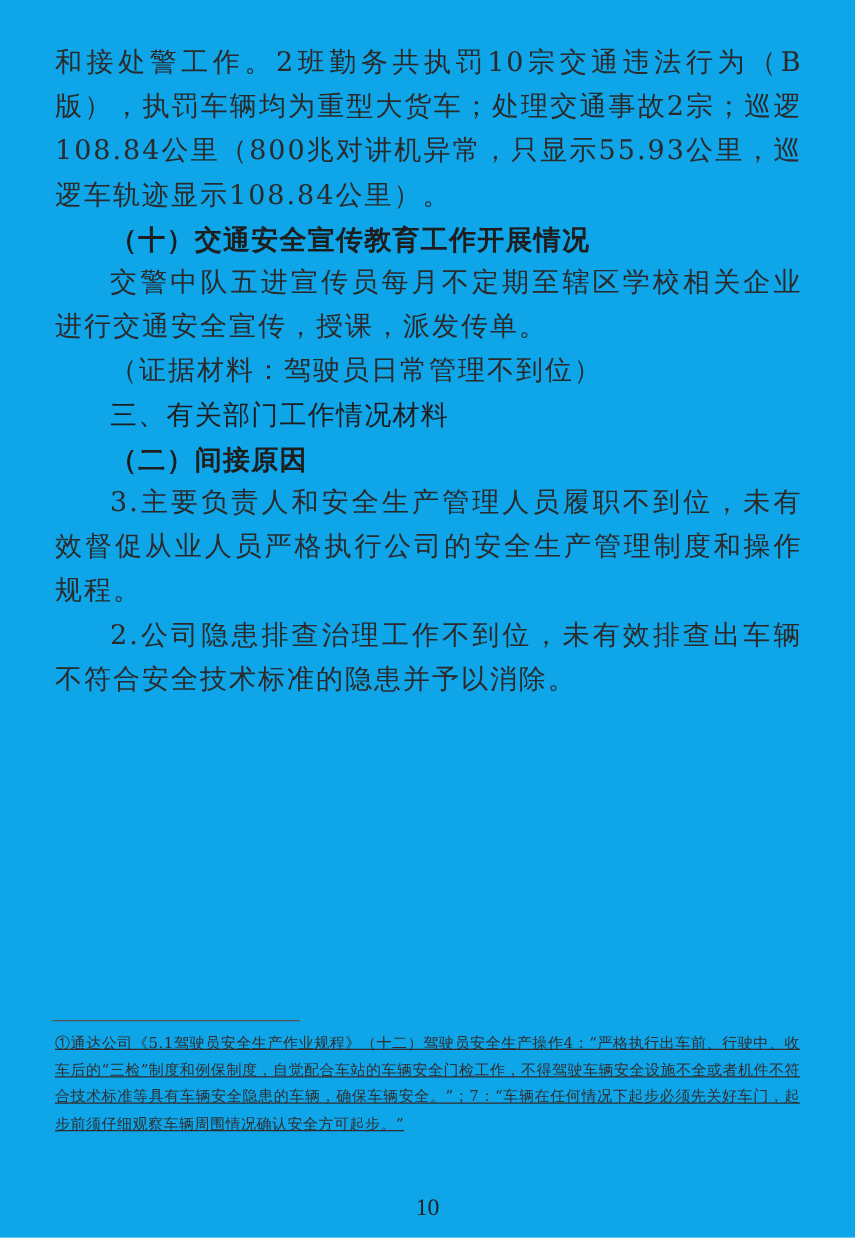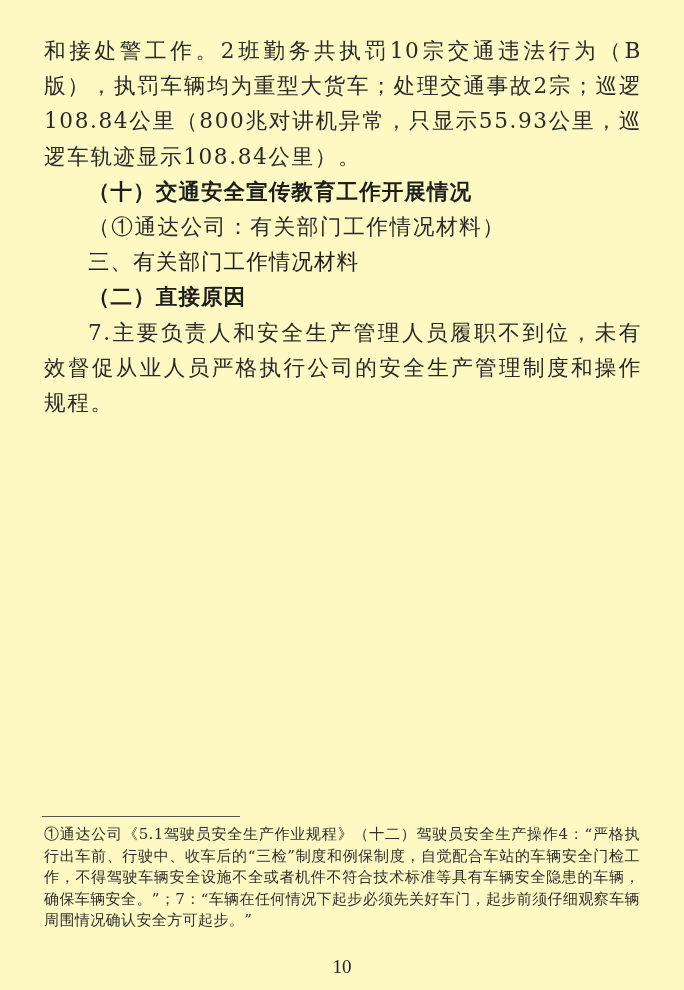--- a/index.html
+++ b/index.html
@@ -13,21 +13,21 @@
       position: relative;
       overflow: hidden;
       font-family: "DejaVu Serif", "Liberation Serif", serif;
       color: #2a2a2a;
     }
     .page {
       position: absolute;
       left: 0; top: 0;
       width: 684px;
       height: 990px;
-      background: #fef9c3;
+      background: #0ea5e9;
     }
     .body-text {
       position: absolute;
       left: 44px;
       top: 33px;
       width: 598px;
       font-size: 21.6px;
       line-height: 35.2px;
       letter-spacing: 1.6px;
       text-align: justify;
@@ -63,26 +63,27 @@
       top: 816px;
       width: 198px;
       height: 1px;
       background: #555555;
     }
     .footnote {
       position: absolute;
       left: 44px;
       top: 824px;
       width: 596px;
-      font-size: 15px;
+      font-size: 12px;
       line-height: 21.6px;
       letter-spacing: 0.4px;
       text-align: justify;
       text-align-last: left;
       color: #2f2f2f;
+      text-decoration: underline;
     }
     .footnote p { margin: 0; }
     .page-number {
       position: absolute;
       left: 0;
       width: 684px;
       top: 956px;
       text-align: center;
       font-family: "Liberation Serif", "DejaVu Serif", serif;
       font-size: 19px;
@@ -92,31 +93,33 @@
 </head>
 <body>
 
 <div class="page">
 
   <div class="body-text">
     <p>和接处警工作。2班勤务共执罚10宗交通违法行为（B版），执罚车辆均为重型大货车；处理交通事故2宗；巡逻108.84公里（800兆对讲机异常，只显示55.93公里，巡逻车轨迹显示108.84公里）。</p>
 
     <p class="indent heading-bold">（十）交通安全宣传教育工作开展情况</p>
 
+    <p class="indent">交警中队五进宣传员每月不定期至辖区学校相关企业进行交通安全宣传，授课，派发传单。</p>
 
-    <p class="indent">（①通达公司：有关部门工作情况材料）</p>
+    <p class="indent">（证据材料：驾驶员日常管理不到位）</p>
 
     <p class="indent heading-section">三、有关部门工作情况材料</p>
 
 
 
-    <p class="indent heading-bold">（二）直接原因</p>
+    <p class="indent heading-bold">（二）间接原因</p>
 
-    <p class="indent">7.主要负责人和安全生产管理人员履职不到位，未有效督促从业人员严格执行公司的安全生产管理制度和操作规程。</p>
+    <p class="indent">3.主要负责人和安全生产管理人员履职不到位，未有效督促从业人员严格执行公司的安全生产管理制度和操作规程。</p>
 
+    <p class="indent">2.公司隐患排查治理工作不到位，未有效排查出车辆不符合安全技术标准的隐患并予以消除。</p>
 
   </div>
 
   <div class="footnote-sep"></div>
 
   <div class="footnote">
     <p>①通达公司《5.1驾驶员安全生产作业规程》（十二）驾驶员安全生产操作4：“严格执行出车前、行驶中、收车后的“三检”制度和例保制度，自觉配合车站的车辆安全门检工作，不得驾驶车辆安全设施不全或者机件不符合技术标准等具有车辆安全隐患的车辆，确保车辆安全。”；7：“车辆在任何情况下起步必须先关好车门，起步前须仔细观察车辆周围情况确认安全方可起步。”</p>
   </div>
 
   <div class="page-number">10</div>

